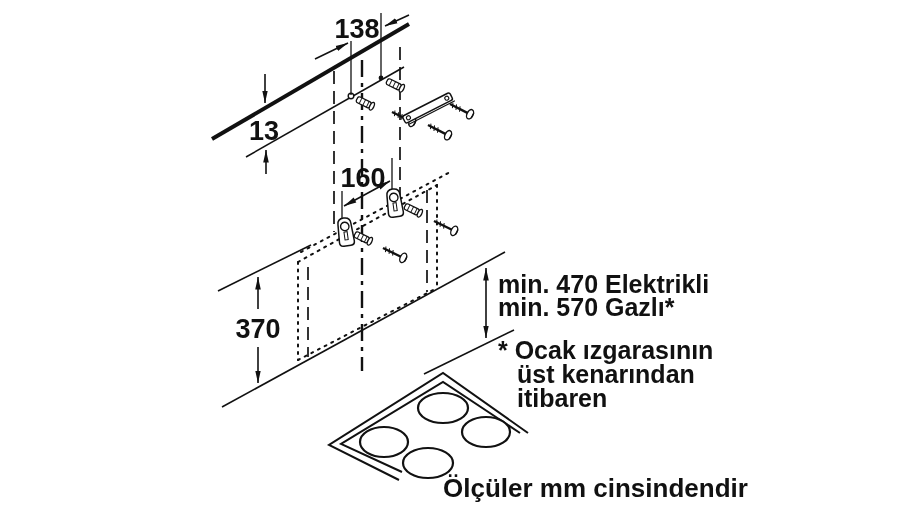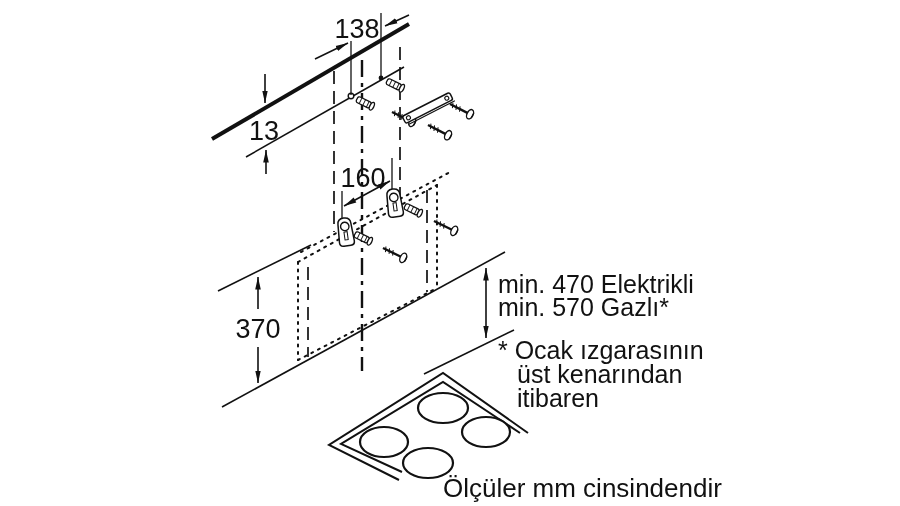--- a/index.html
+++ b/index.html
@@ -1,18 +1,19 @@
 <!DOCTYPE html>
 <html><head>
 <meta charset="utf-8">
 <style>
   html,body{margin:0;padding:0;background:#fff;}
   .stage{
     position:relative;width:900px;height:506px;background:#ffffff;overflow:hidden;
     font-family:"Liberation Sans", sans-serif;
+    font-weight:bold;
   }
   svg text{
     font-family:"Liberation Sans", sans-serif;
     fill:#111111;
   }
   .dim-num{font-size:27px;}
   .label{font-size:25px;}
 </style>
 </head>
 <body>

